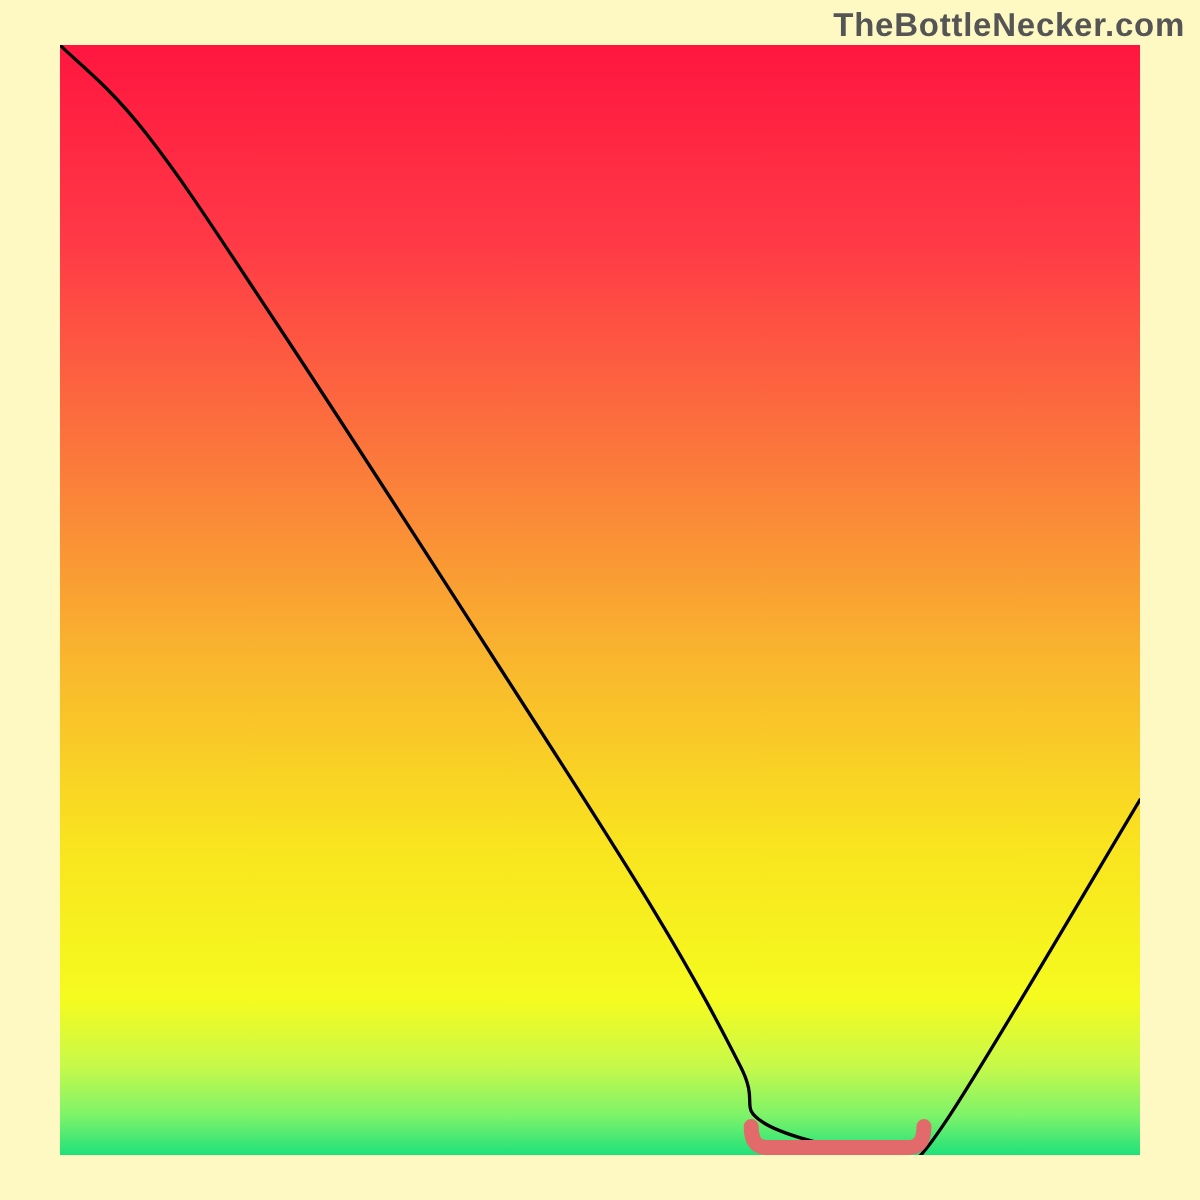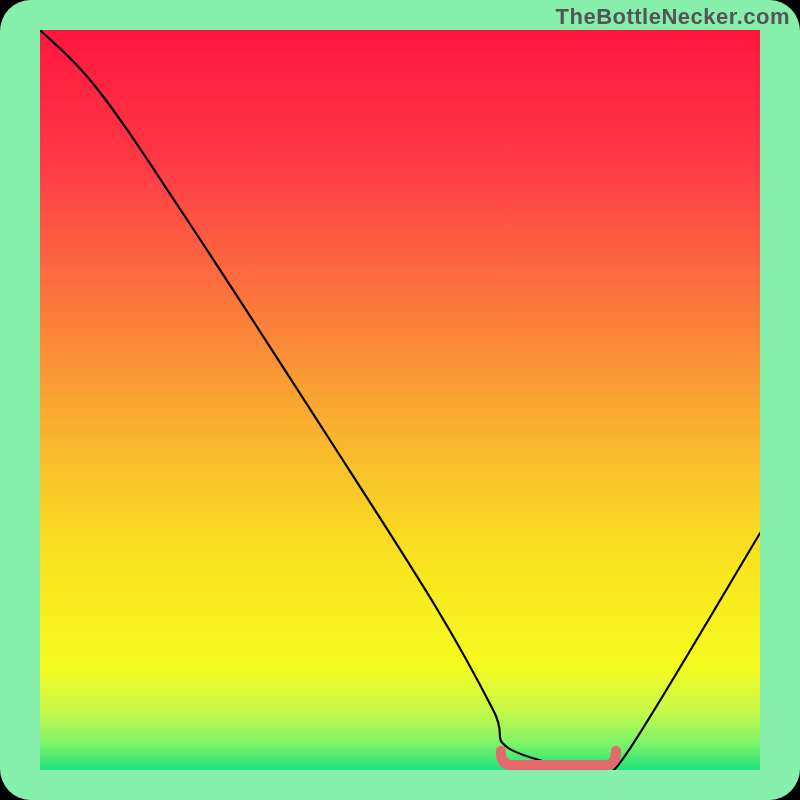--- a/index.html
+++ b/index.html
@@ -8,22 +8,21 @@
     width: 800px;
     height: 800px;
     background: #000;
     overflow: hidden;
     font-family: Arial, Helvetica, sans-serif;
   }
   .frame {
     position: relative;
     width: 800px;
     height: 800px;
-    background: #86efac;
-    border-radius: 31px;
+    background: #fef9c3;
   }
   .watermark {
     position: absolute;
     top: 4px;
     right: 10px;
     color: #555;
     font-size: 22px;
     font-weight: 600;
     letter-spacing: 0.5px;
     z-index: 10;

